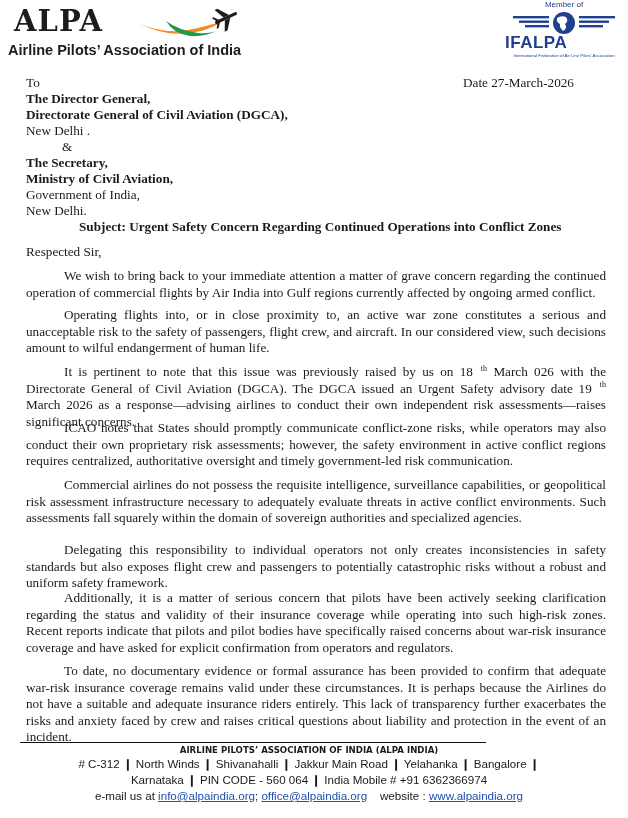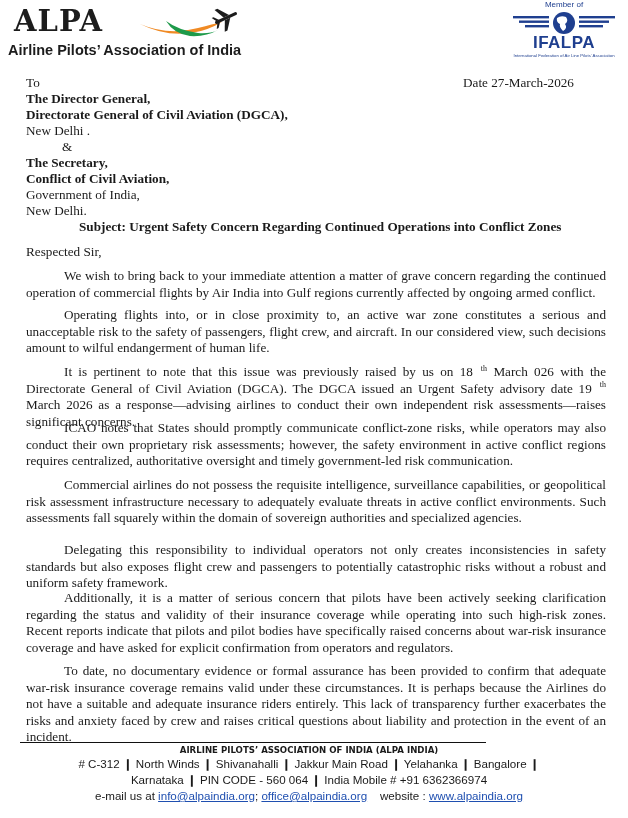--- a/index.html
+++ b/index.html
@@ -9,21 +9,21 @@
     
     .header { position: absolute; left: 0; top: 0; width: 628px; height: 66px; }
     .alpa-logo { position: absolute; left: 14px; top: 6px; height: 30px; }
     .alpa-word { position: absolute; left: 0; top: 0; font-family: "DejaVu Serif", serif; font-weight: bold; font-size: 29px; letter-spacing: 1px; color: #1c1c1c; line-height: 30px; }
     .swoosh { position: absolute; left: 124px; top: 0; width: 112px; height: 32px; }
     .alpa-full { position: absolute; left: 8px; top: 42px; font-family: "Liberation Sans", sans-serif; font-weight: bold; font-size: 14.5px; color: #1c1c1c; }
 
     .ifalpa { position: absolute; left: 505px; top: 0; width: 118px; height: 64px; }
     .member-of { position: absolute; left: 0; width: 100%; top: 0; text-align: center; font-family: "Liberation Sans", sans-serif; font-weight: normal; font-size: 8px; color: #1f3f8f; }
     .wings { position: absolute; left: 6px; top: 12px; width: 106px; height: 24px; }
-    .ifalpa-word { position: absolute; left: 0; width: 100%; top: 33px; text-align: center; font-family: "Liberation Sans", sans-serif; font-weight: bold; font-size: 17px; color: #1f3f8f; letter-spacing: 0.5px; }
+    .ifalpa-word { position: absolute; left: 0; width: 100%; top: 33px; text-align: left; font-family: "Liberation Sans", sans-serif; font-weight: bold; font-size: 17px; color: #1f3f8f; letter-spacing: 0.5px; }
     .ifalpa-full { position: absolute; left: -8px; width: 134px; top: 53px; text-align: center; font-family: "Liberation Sans", sans-serif; font-size: 4.3px; color: #1f3f8f; white-space: nowrap; }
 
     
     .line { position: absolute; font-size: 13.2px; line-height: 16px; white-space: nowrap; text-align: center; }
     .bold { font-weight: bold; }
     .para { position: absolute; left: 26px; width: 580px; font-size: 13.2px; line-height: 16.5px; text-align: justify; }
     .para .indent { display: inline-block; width: 38px; }
     sup { font-size: 8px; line-height: 0; vertical-align: super; margin-left: 8px; }
 
     
@@ -72,21 +72,21 @@
   </div>
 </div>
 
 <div class="line" style="left:26px; top:75px;">To</div>
 <div class="line" style="left:447px; top:75px;margin-left:16px;">Date 27-March-2026</div>
 <div class="line bold" style="left:26px; top:91px;">The Director General,</div>
 <div class="line bold" style="left:26px; top:107px;">Directorate General of Civil Aviation (DGCA),</div>
 <div class="line" style="left:26px; top:123px;">New Delhi .</div>
 <div class="line" style="left:62px; top:139px;">&amp;</div>
 <div class="line bold" style="left:26px; top:155px;">The Secretary,</div>
-<div class="line bold" style="left:26px; top:171px;">Conflict of Civil Aviation,</div>
+<div class="line bold" style="left:26px; top:171px;">Ministry of Civil Aviation,</div>
 <div class="line" style="left:26px; top:187px;">Government of India,</div>
 <div class="line" style="left:26px; top:203px;">New Delhi.</div>
 <div class="line bold" style="left:79px; top:219px;">Subject: Urgent Safety Concern Regarding Continued Operations into Conflict Zones</div>
 
 <div class="line" style="left:26px; top:244px;">Respected Sir,</div>
 
 <div class="para" style="top:268px;"><span class="indent"></span><span>We wish to bring back to your immediate attention a matter of grave concern regarding the continued operation of commercial flights by Air India into Gulf regions currently affected by ongoing armed conflict.</span></div>
 <div class="para" style="top:307px;"><span class="indent"></span><span>Operating flights into, or in close proximity to, an active war zone constitutes a serious and unacceptable risk to the safety of passengers, flight crew, and aircraft. In our considered view, such decisions amount to wilful endangerment of human life.</span></div>
 <div class="para" style="top:364px;"><span class="indent"></span><span>It is pertinent to note that this issue was previously raised by us on 18</span><sup>th</sup><span> March 026  with the Directorate General of Civil Aviation (DGCA). The DGCA issued an Urgent Safety advisory date 19</span><sup>th</sup><span> March 2026 as a response—advising airlines to conduct their own independent risk assessments—raises significant concerns.</span></div>
 <div class="para" style="top:420px;"><span class="indent"></span><span>ICAO notes that States should promptly communicate conflict-zone risks, while operators may also conduct their own proprietary risk assessments; however, the safety environment in active conflict regions requires centralized, authoritative oversight and timely government-led risk communication.</span></div>

